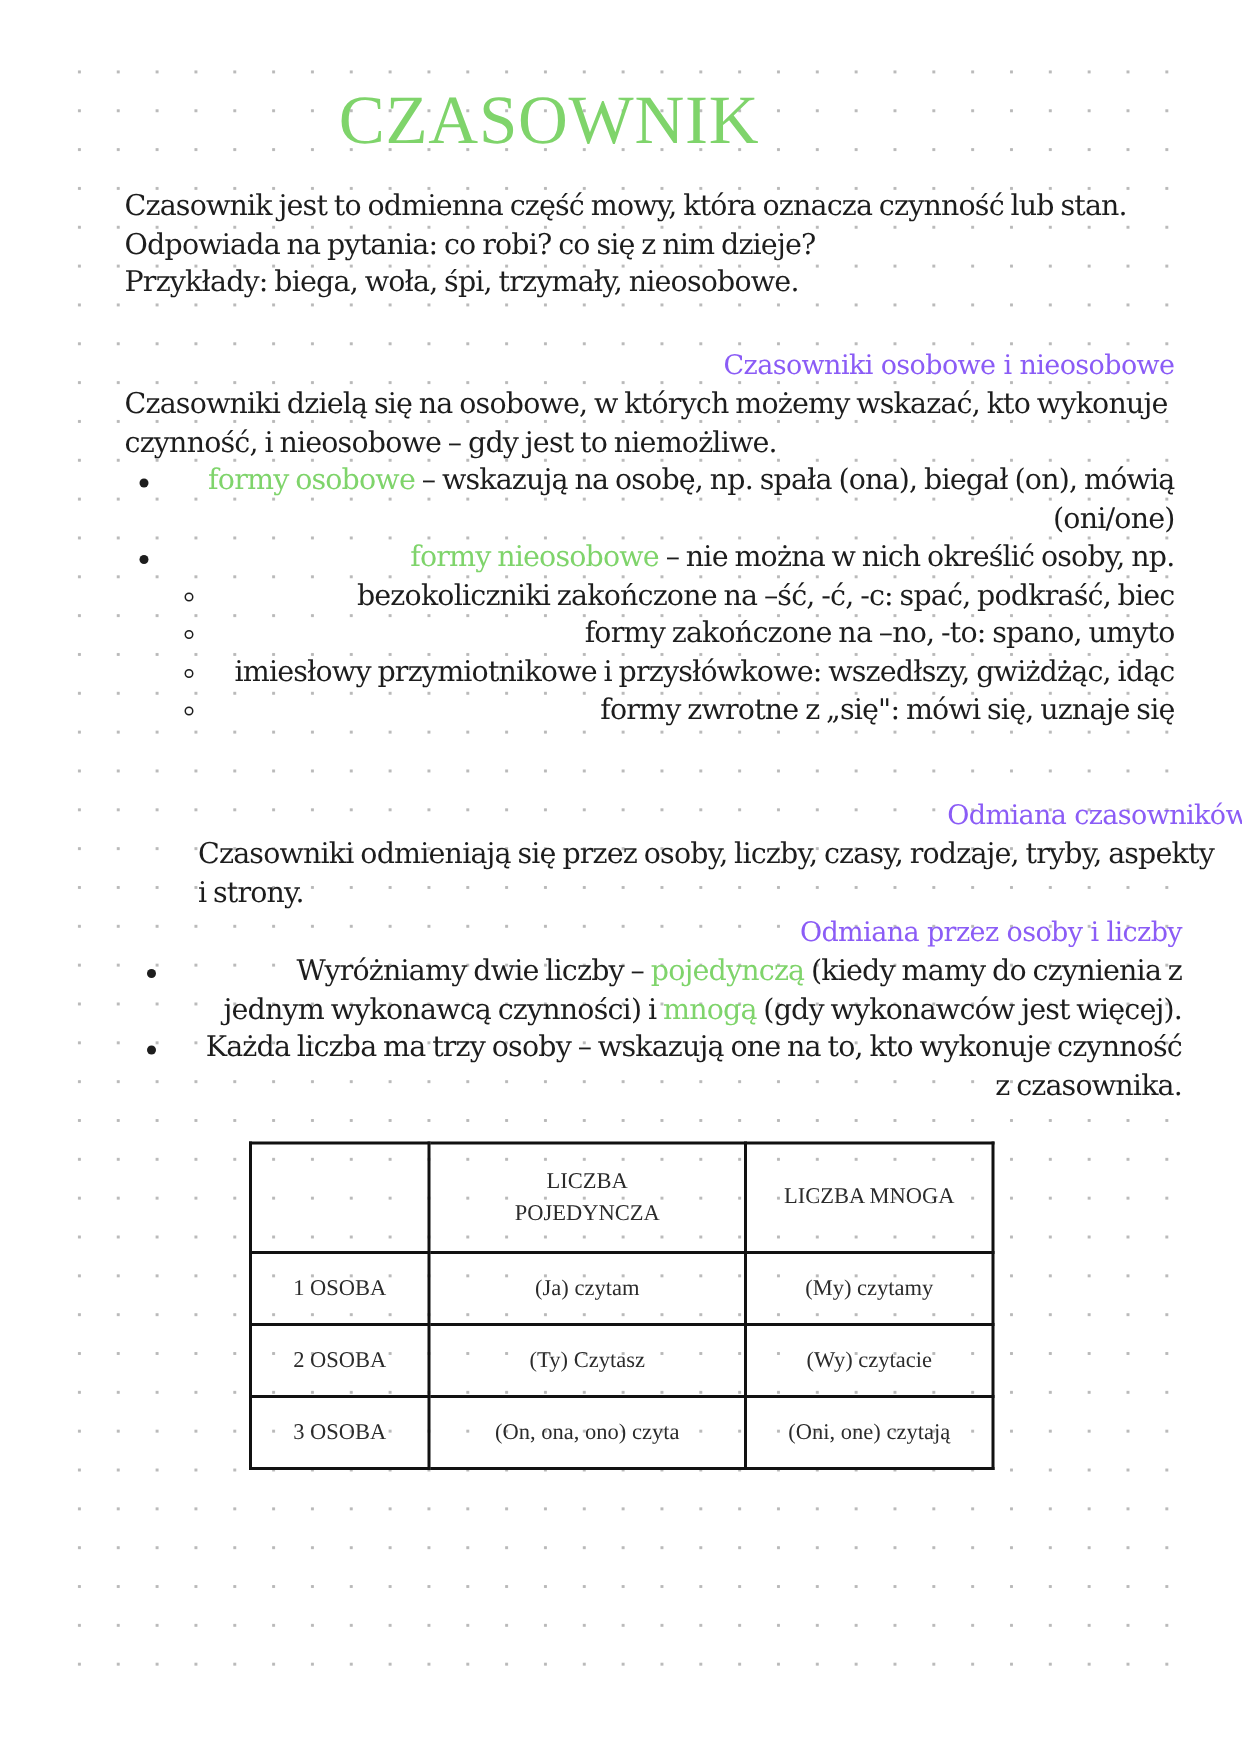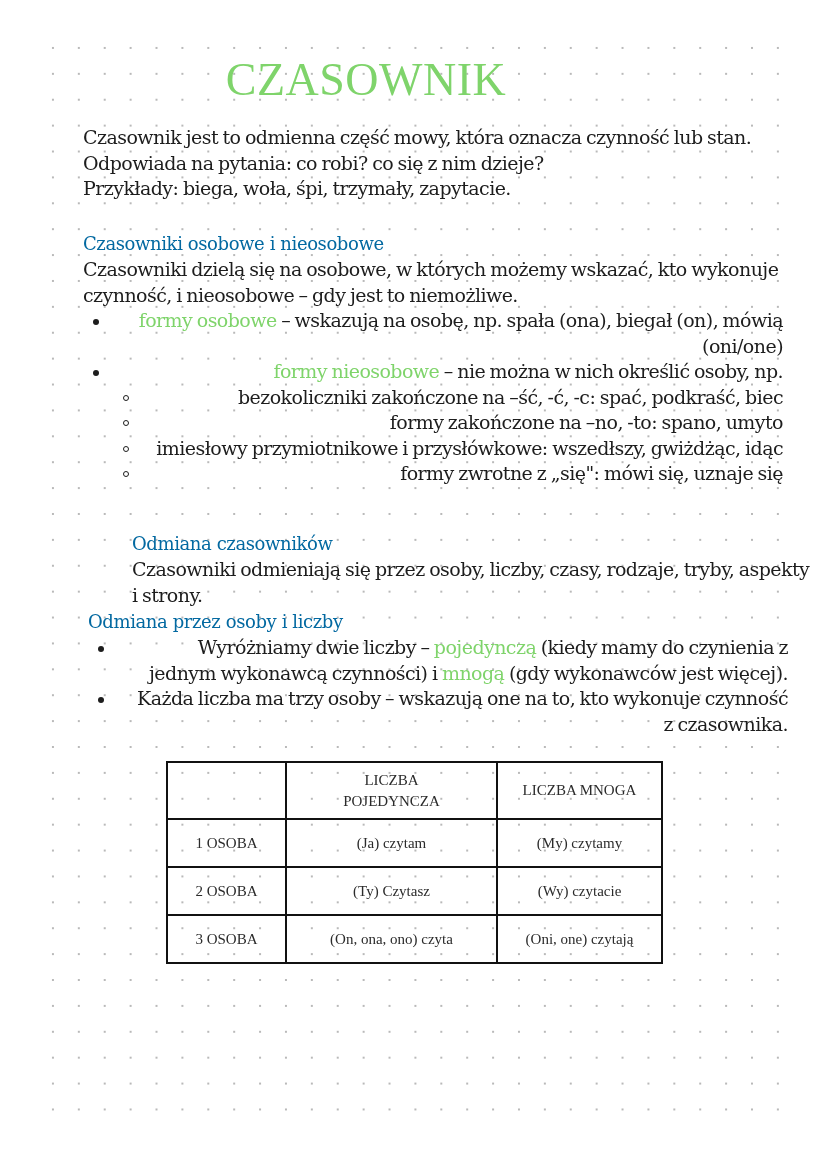--- a/index.html
+++ b/index.html
@@ -29,23 +29,24 @@
   .block { position: absolute; left: 83px; width: 700px; }
   .para {
     font-size: 19px;
     line-height: 25.5px;
     letter-spacing: -0.55px;
     word-spacing: -1px;
   }
   .heading {
     font-family: "DejaVu Serif", serif;
     font-size: 18px;
-    color: #0369a1;
+    color: #8b5cf6;
     line-height: 26px;
     letter-spacing: -0.4px;
+    text-align: right;
   }
   .green { color: #7fd46b; }
   ul { margin: 0; padding: 0; list-style: none; text-align: right; }
   li { position: relative; }
   .l1 { padding-left: 31px; }
   .l1 > .bul {
     position: absolute; left: 10px; top: 11px;
     width: 6px; height: 6px; border-radius: 50%; background: #1d1d1d;
   }
   .l2 { padding-left: 60px; }
@@ -64,37 +65,37 @@
   table.conj td {
     border: 2px solid #111;
     text-align: center;
     vertical-align: middle;
     padding: 0;
     line-height: 21px;
   }
   .c0 { width: 117px; }
   .c1 { width: 209px; }
   .c2 { width: 163px; }
-  .rh { height: 57px; }
+  .rh { height: 73px; }
   .rb { height: 48px; }
 </style>
 </head>
 <body>
 
 <div class="mask-edge" style="left:0;top:0;width:828px;height:40px;"></div>
 <div class="mask-edge" style="left:0;top:0;width:45px;height:1171px;"></div>
 <div class="mask-edge" style="left:782px;top:0;width:46px;height:1171px;"></div>
 <div class="mask-edge" style="left:0;top:1128px;width:828px;height:43px;"></div>
 
 <div class="title">CZASOWNIK</div>
 
 <div class="block para" style="top:125px;">
   <div>Czasownik jest to odmienna część mowy, która oznacza czynność lub stan.</div>
   <div>Odpowiada na pytania: co robi? co się z nim dzieje?</div>
-  <div>Przykłady: biega, woła, śpi, trzymały, zapytacie.</div>
+  <div>Przykłady: biega, woła, śpi, trzymały, nieosobowe.</div>
 </div>
 
 <div class="block" style="top:231px;">
   <div class="heading">Czasowniki osobowe i nieosobowe</div>
   <div class="para">
     <div>Czasowniki dzielą się na osobowe, w których możemy wskazać, kto wykonuje</div>
     <div>czynność, i nieosobowe – gdy jest to niemożliwe.</div>
     <ul>
       <li class="l1">
         <span class="bul"></span>

